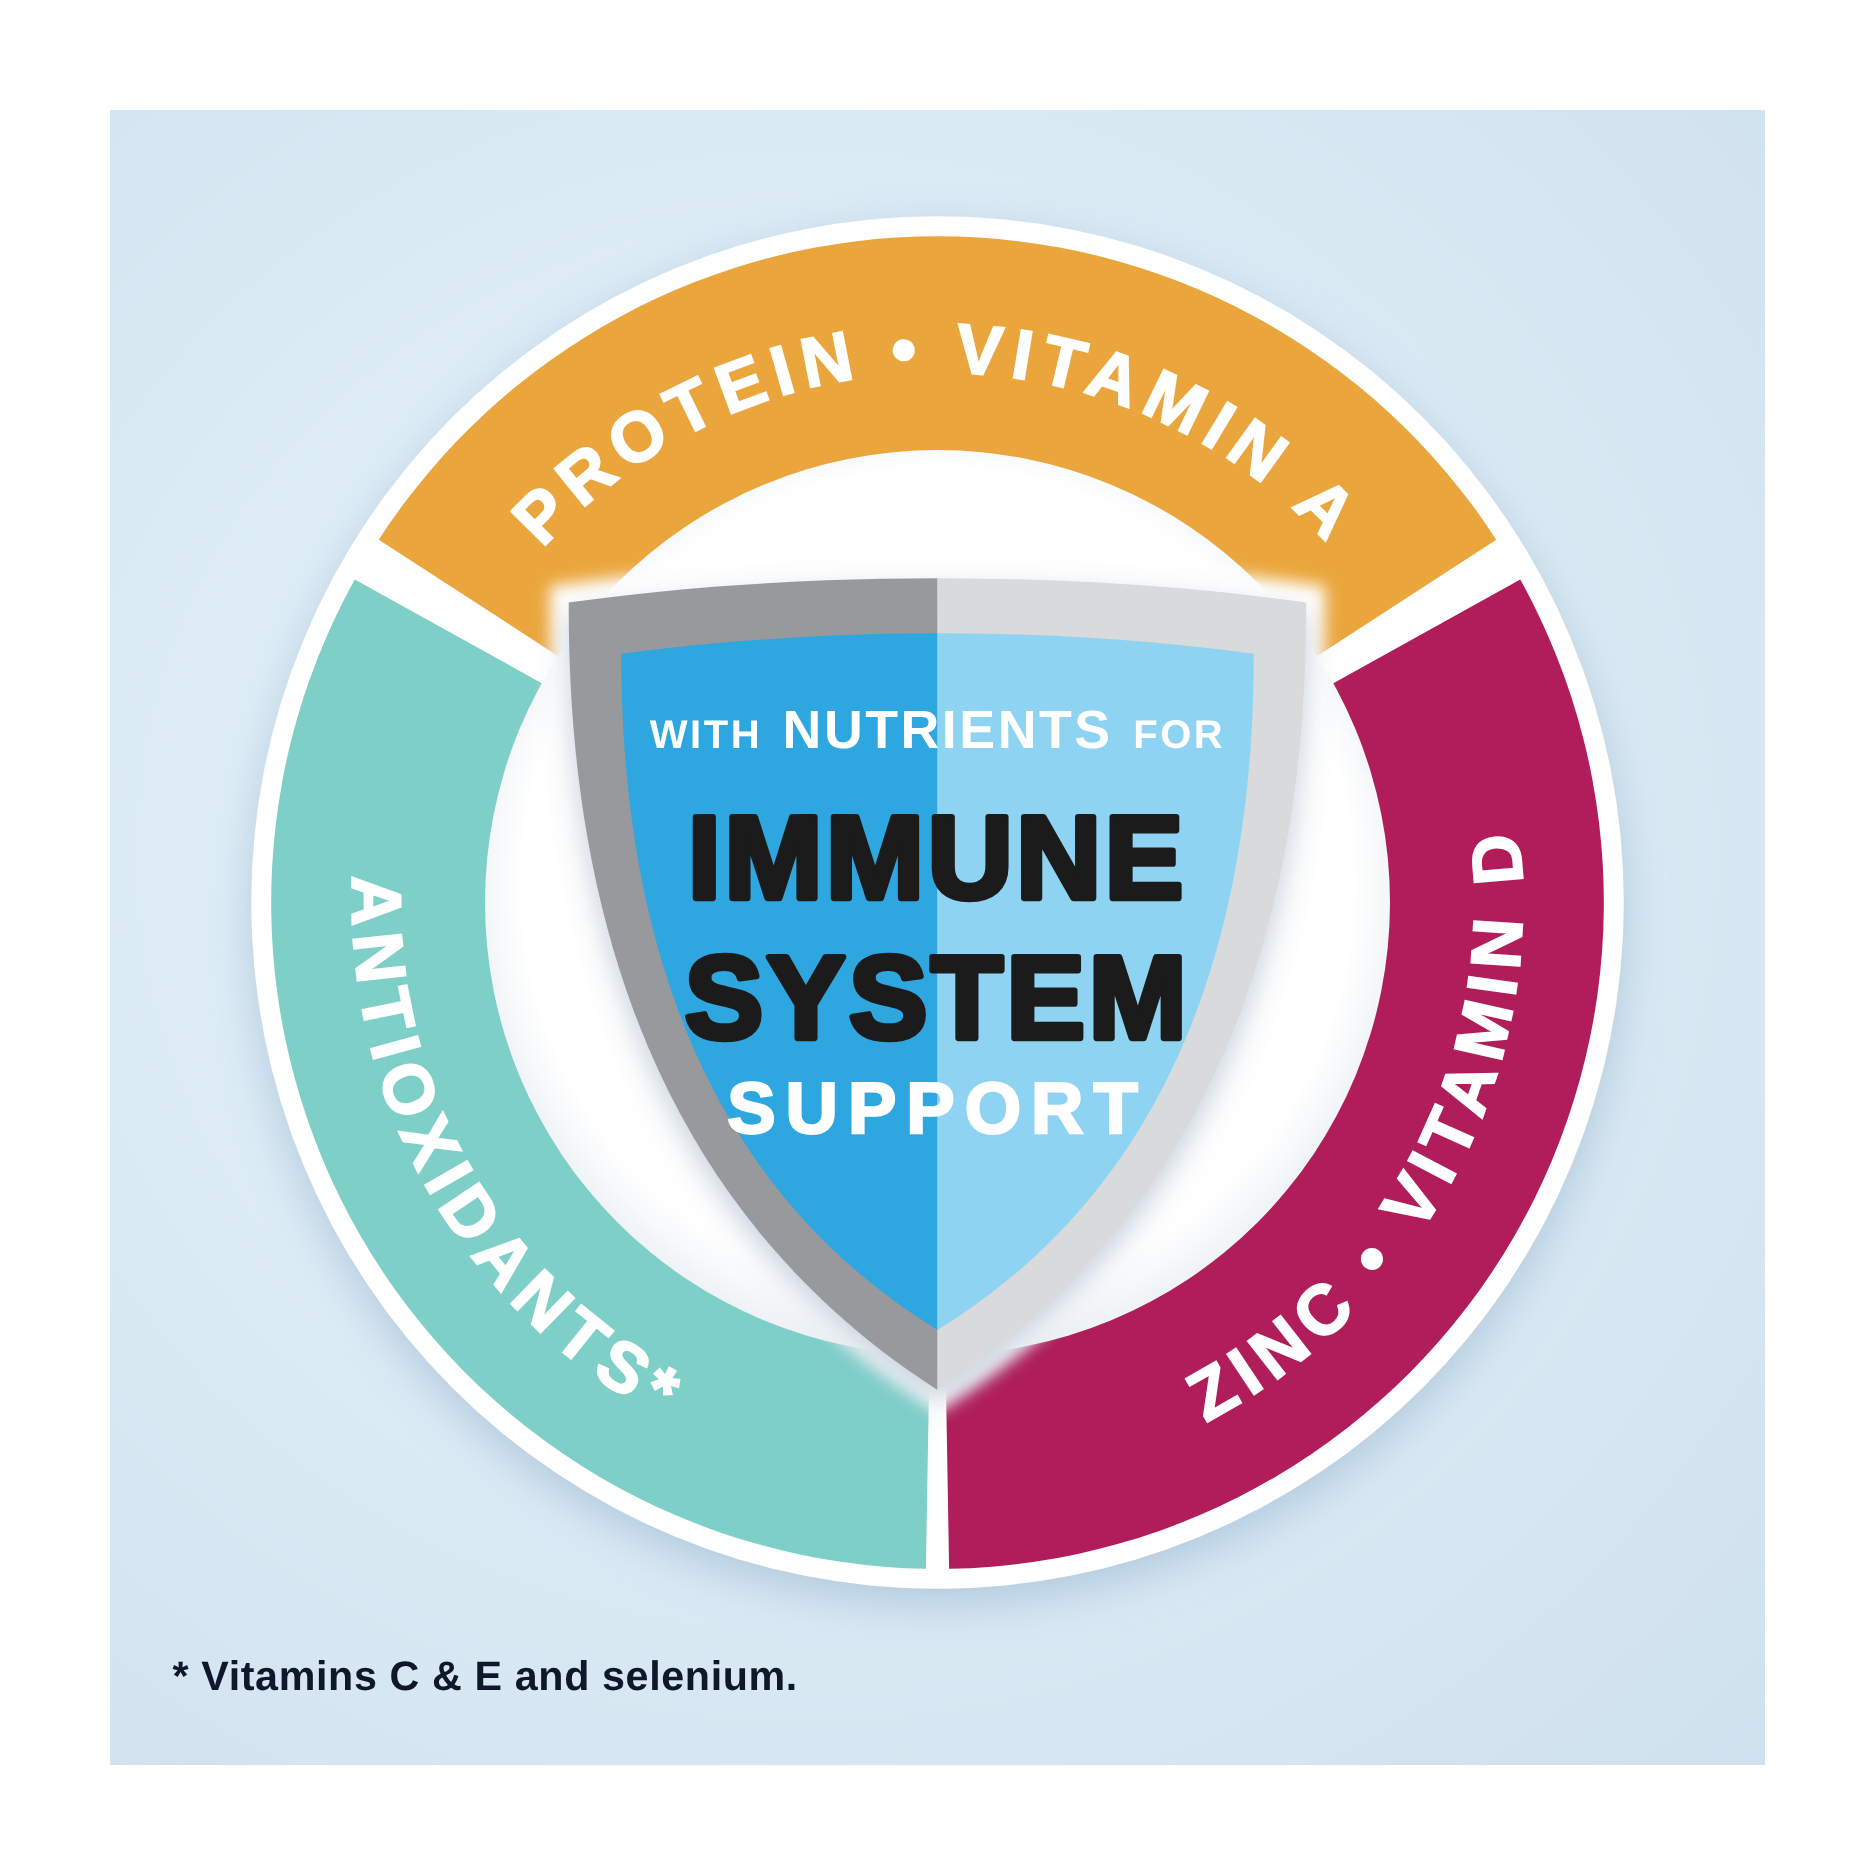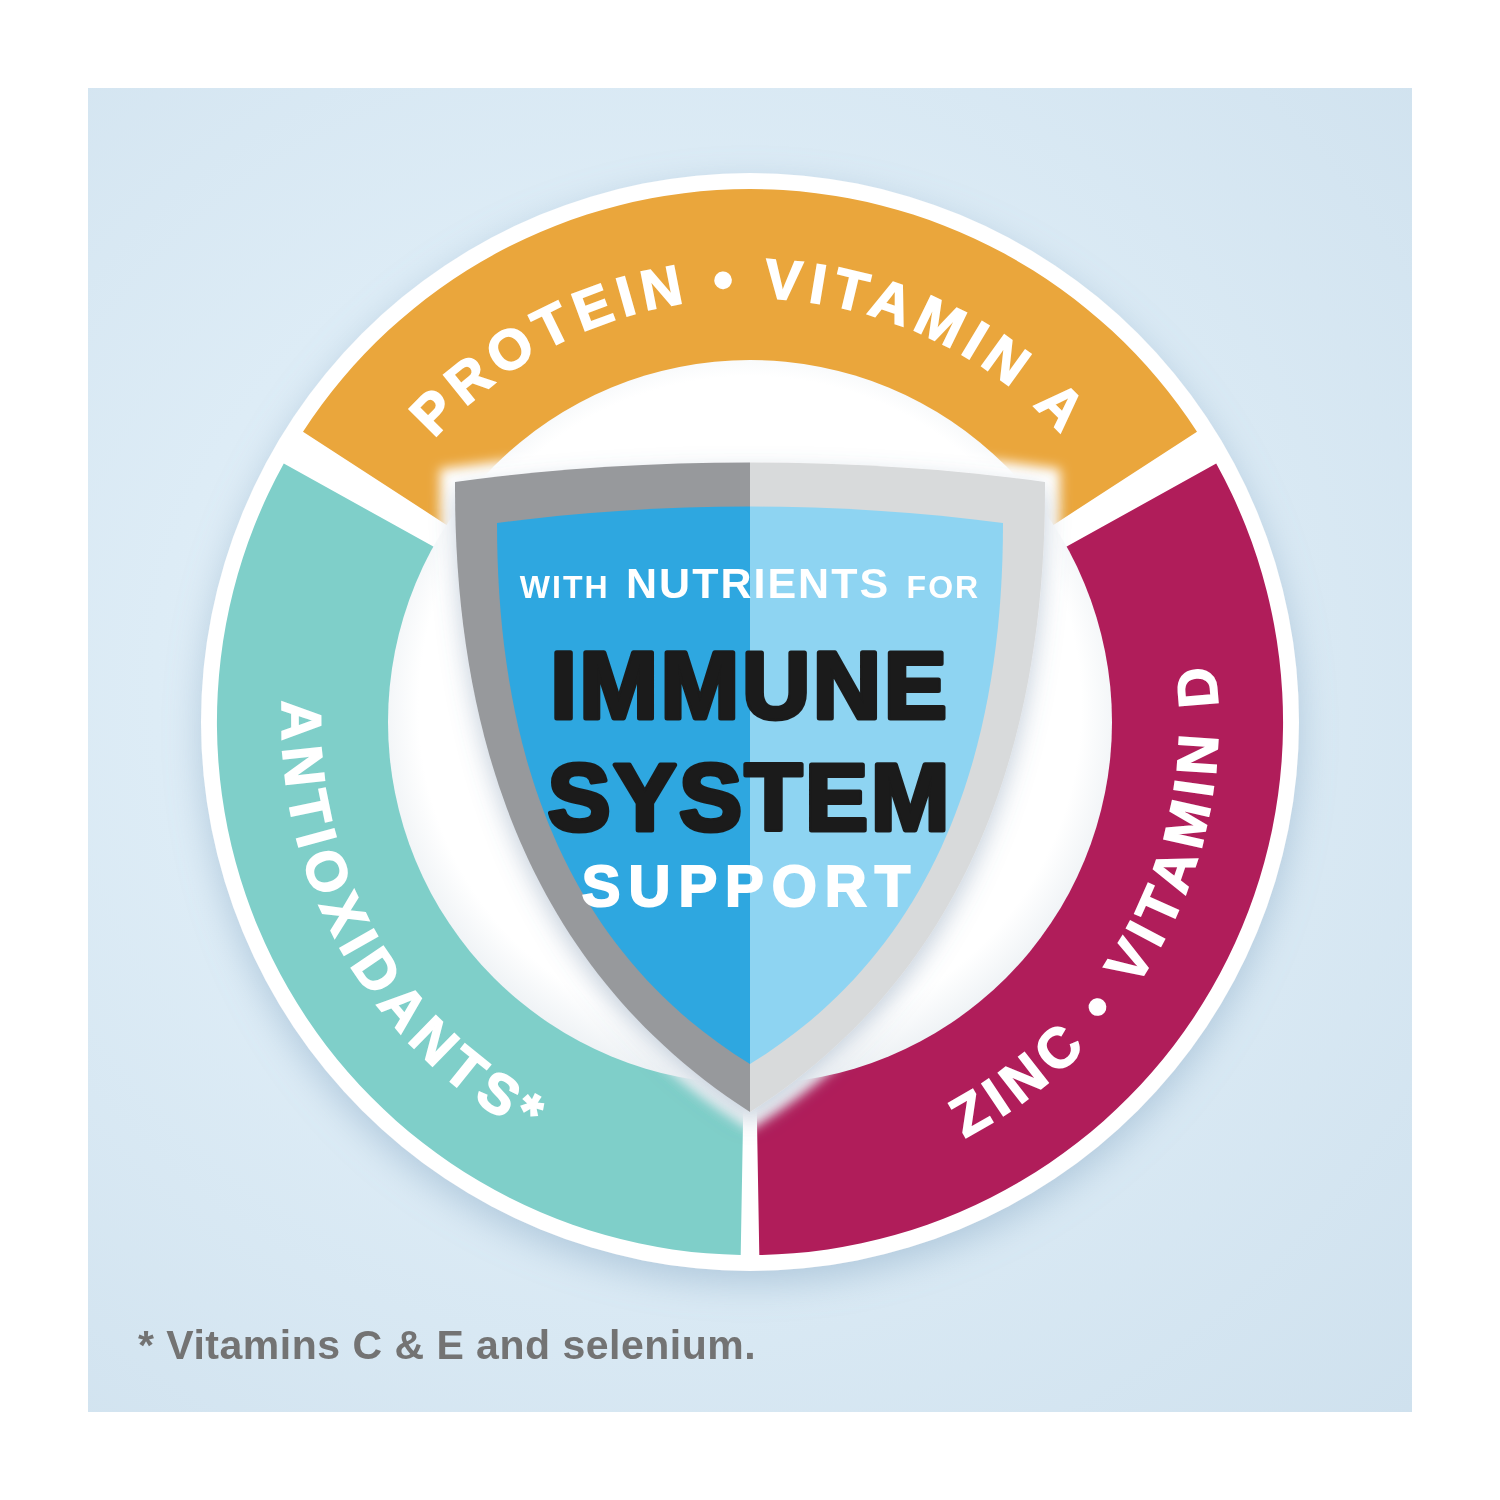--- a/index.html
+++ b/index.html
@@ -26,21 +26,21 @@
   .shield-title  {
     font-family:"Liberation Sans", sans-serif; font-weight:700; font-size:94px; letter-spacing:3px;
     fill:#1b1b1b; stroke:#1b1b1b; stroke-width:5px; stroke-linejoin:round; paint-order:stroke;
   }
   .shield-sub {
     font-family:"Liberation Sans", sans-serif; font-weight:700; font-size:58px; letter-spacing:8px;
     fill:#ffffff; stroke:#ffffff; stroke-width:2px; paint-order:stroke;
   }
   .footnote {
     position:absolute; left:138px; top:1322px;
-    font-size:41px; font-weight:700; color:#737373; letter-spacing:0.5px;
+    font-size:33px; font-weight:700; color:#0f172a; letter-spacing:0.5px;
   }
 </style>
 </head>
 <body>
 
 <div class="stage">
   <div class="panel"></div>
 
   <svg class="diagram" width="1500" height="1500" viewBox="0 0 1500 1500">
     <defs>

